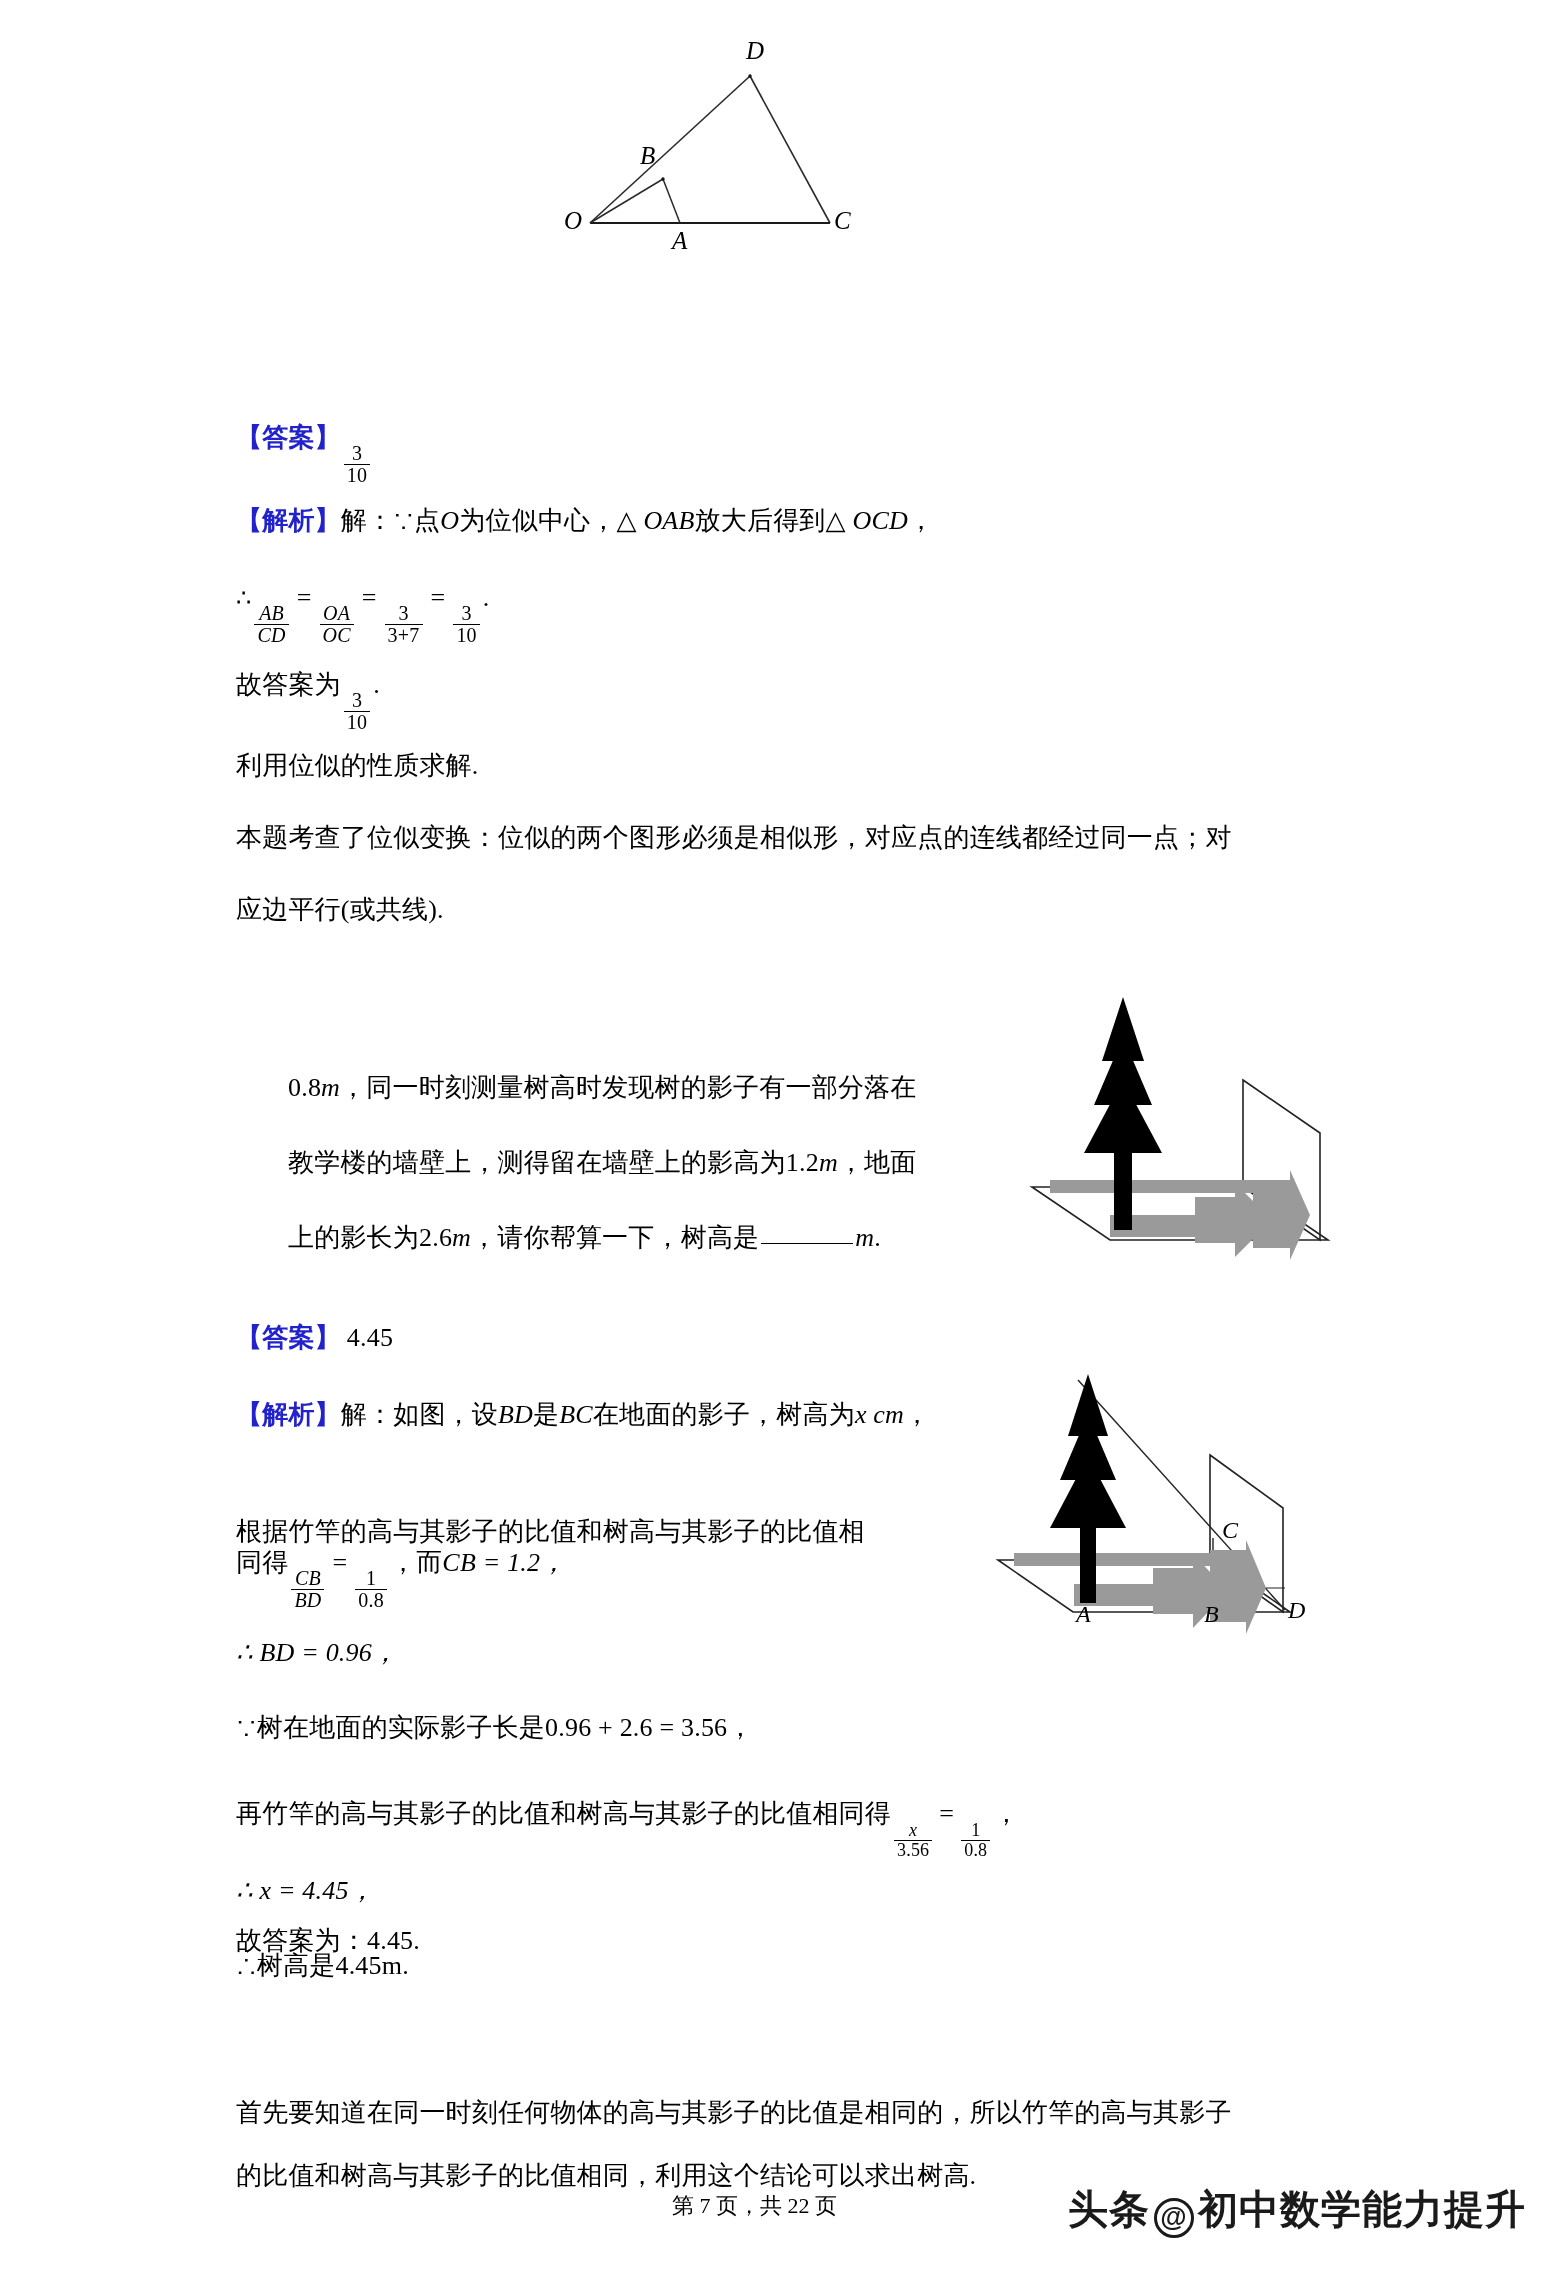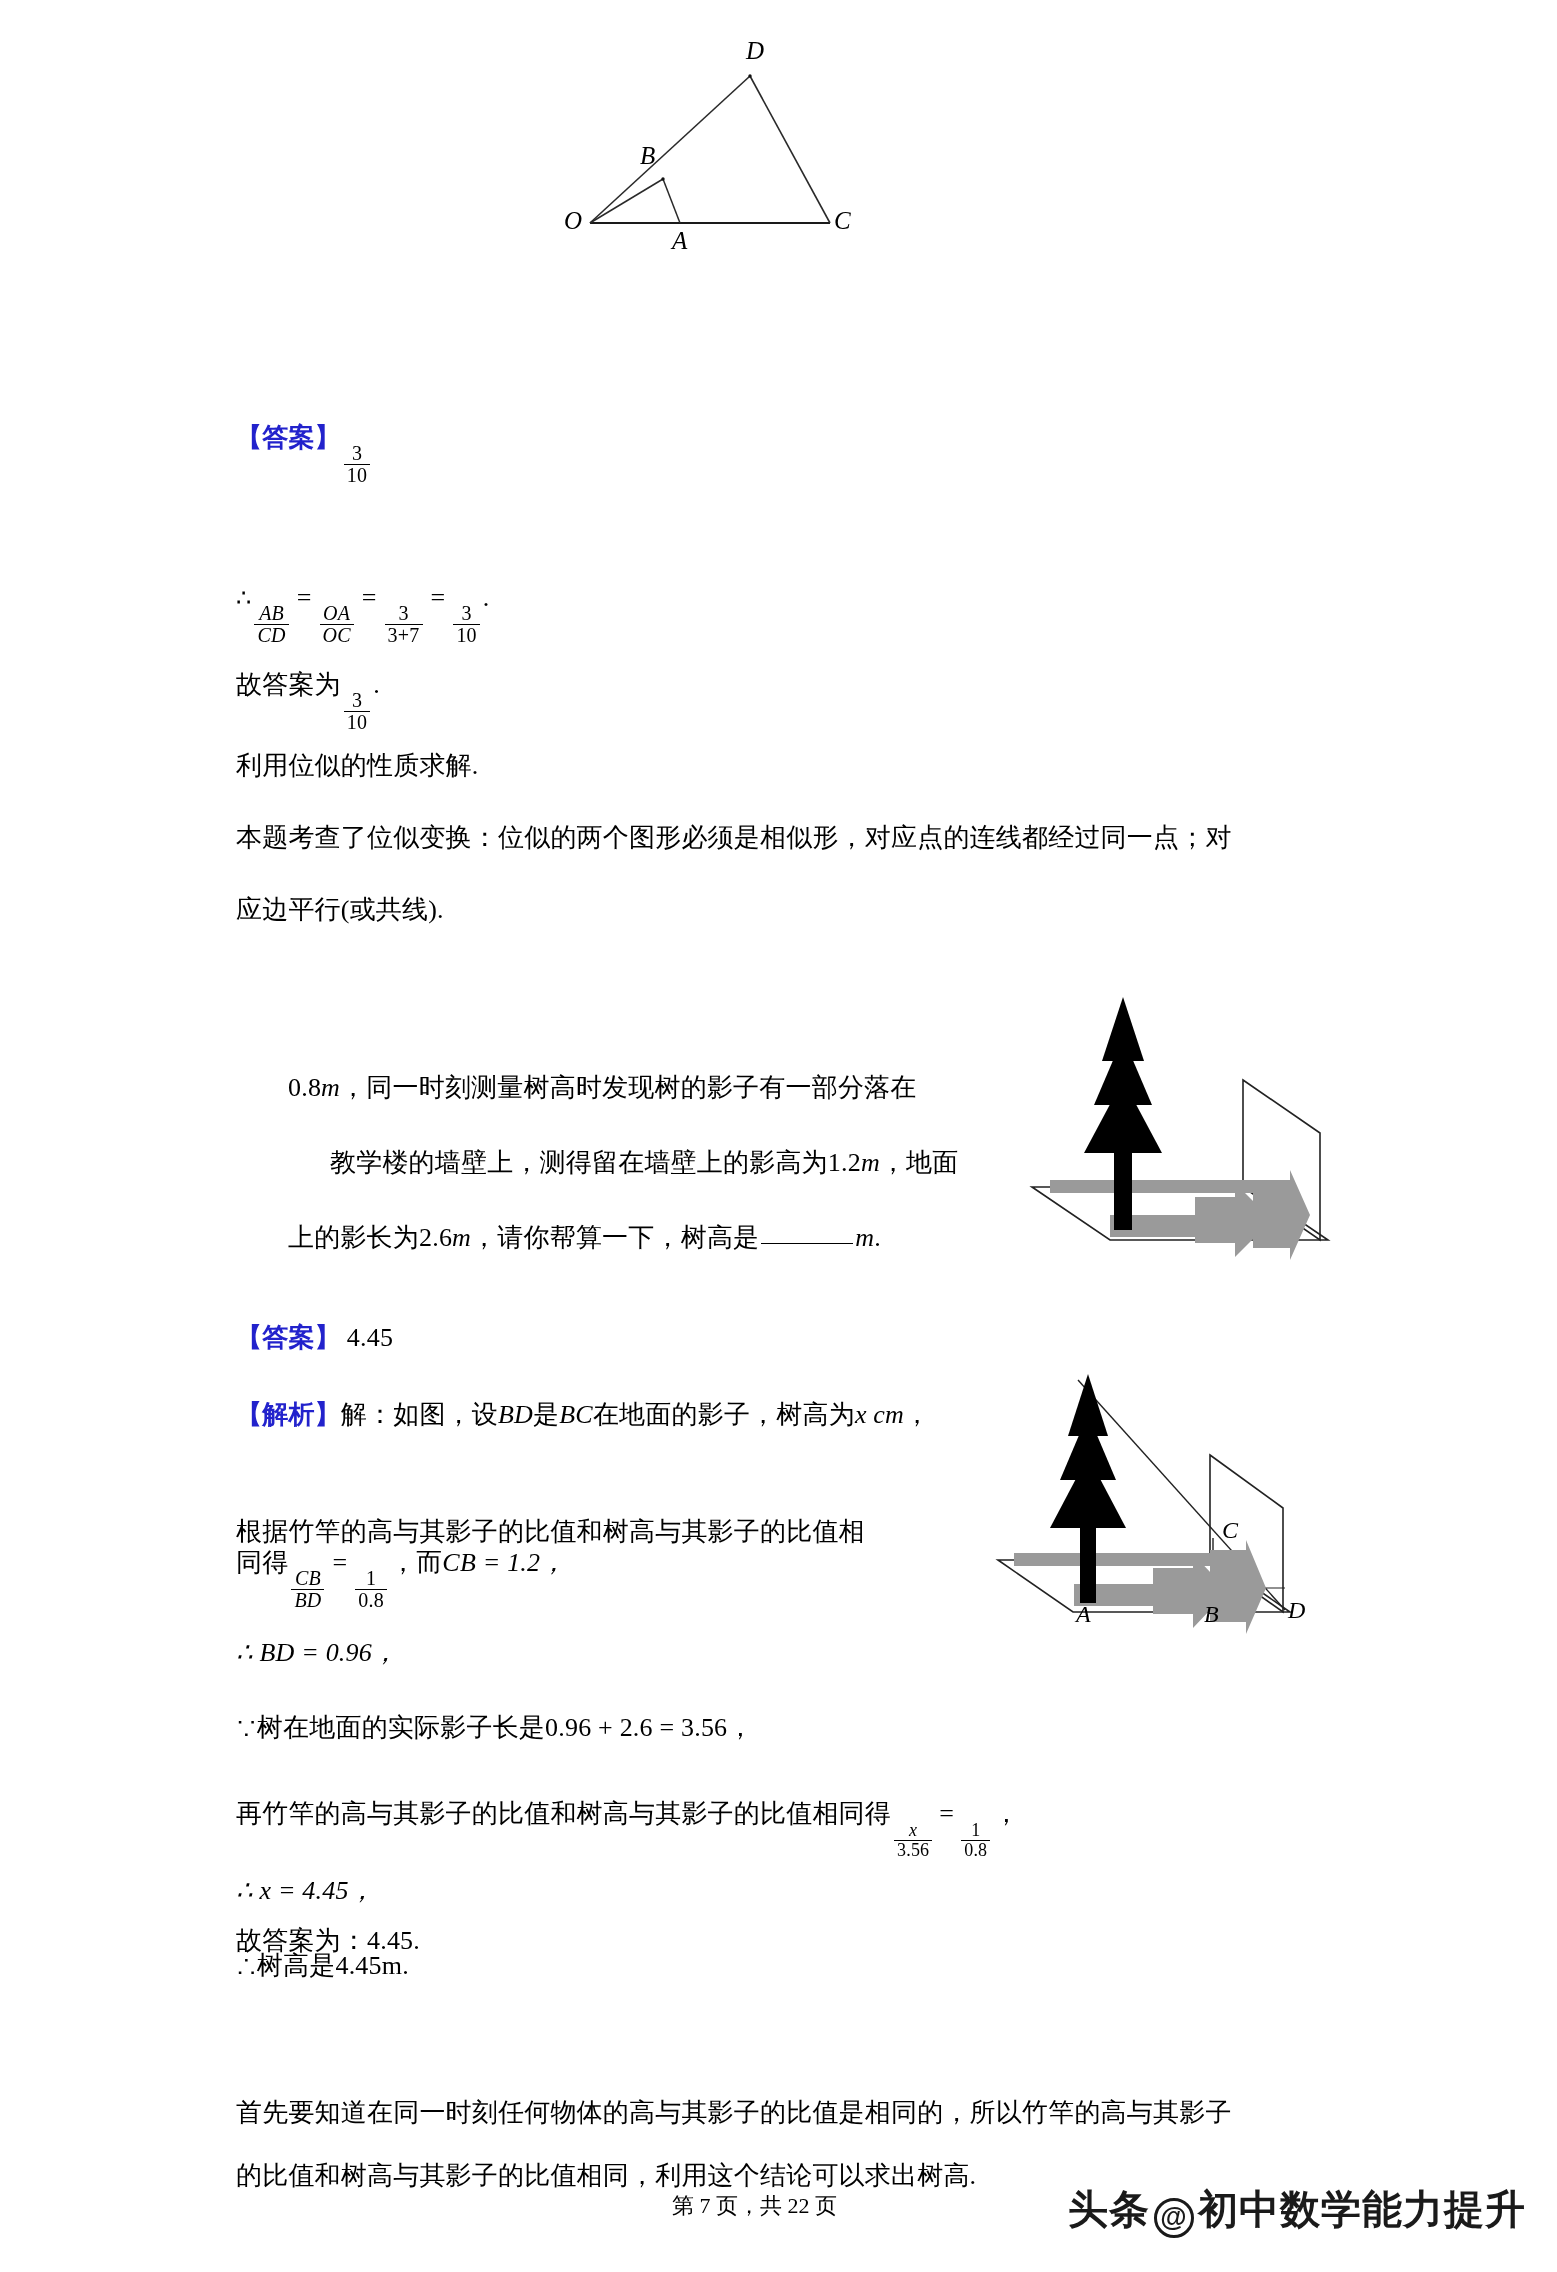--- a/index.html
+++ b/index.html
@@ -122,20 +122,23 @@
     <div class="line mi" style="left:274px; top:168px; font-size:25px;">C</div>
   </div>
 
   <div class="line" style="left:236px; top:425px;">
     <span class="tag">【答案】</span><span class="frac">
         <span class="num">3</span>
         <span class="den">10</span>
       </span>
   </div>
 
+  <div class="line" style="left:236px; top:508px;">
+    <span class="tag">【解析】</span><span>解：</span><span>∵点</span><span class="mi">O</span><span>为位似中心，</span><span class="mi">△ OAB</span><span>放大后得到</span><span class="mi">△ OCD</span><span>，</span>
+  </div>
 
   <div class="line" style="left:236px; top:585px;">
     <span style="font-size:24px;">∴</span><span class="frac mi">
         <span class="num">AB</span>
         <span class="den">CD</span>
       </span><span style="margin:0 5px;">=</span><span class="frac mi">
         <span class="num">OA</span>
         <span class="den">OC</span>
       </span><span style="margin:0 5px;">=</span><span class="frac">
         <span class="num">3</span>
@@ -154,21 +157,21 @@
   </div>
 
   <div class="line" style="left:236px; top:753px;">利用位似的性质求解.</div>
 
   <div class="line" style="left:236px; top:825px;">本题考查了位似变换：位似的两个图形必须是相似形，对应点的连线都经过同一点；对</div>
   <div class="line" style="left:236px; top:897px;text-align:right;">应边平行(或共线).</div>
 
   <div class="line" style="left:288px; top:1075px;">
     <span>0.8</span><span class="mi">m</span><span>，同一时刻测量树高时发现树的影子有一部分落在</span>
   </div>
-  <div class="line" style="left:288px; top:1150px;margin-left:42px;">
+  <div class="line" style="left:288px; top:1150px;">
     <span>教学楼的墙壁上，测得留在墙壁上的影高为1.2</span><span class="mi">m</span><span>，地面</span>
   </div>
   <div class="line" style="left:288px; top:1225px;">
     <span>上的影长为2.6</span><span class="mi">m</span><span>，请你帮算一下，树高是</span><span class="blank-fill"></span><span class="mi">m</span><span>.</span>
   </div>
 
   <div class="figure" style="left:1010px; top:975px; width:330px; height:290px;">
     <svg width="330" height="290" viewBox="0 0 330 290">
 
       <polygon points="22,212 100,265 318,265 240,212" fill="none" stroke="#222" stroke-width="1.6"></polygon>

